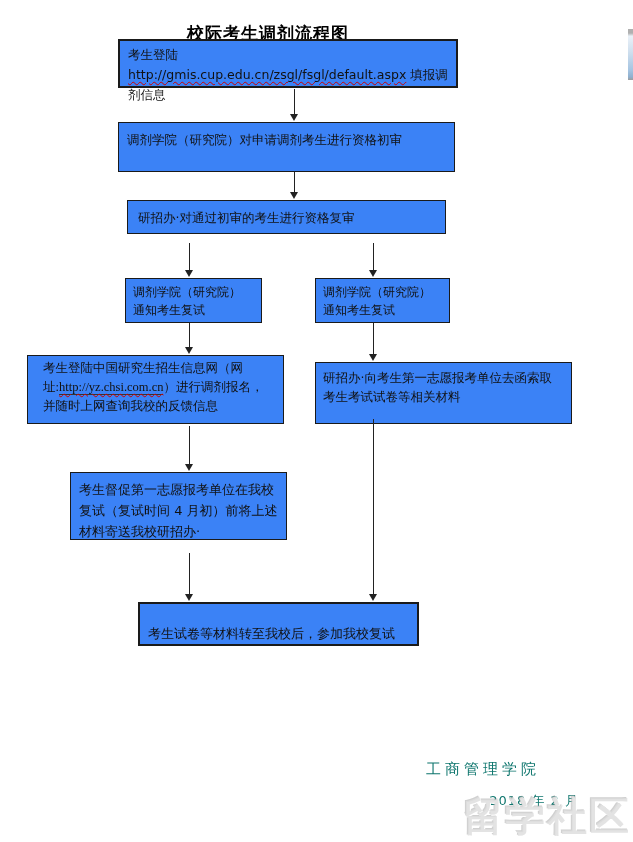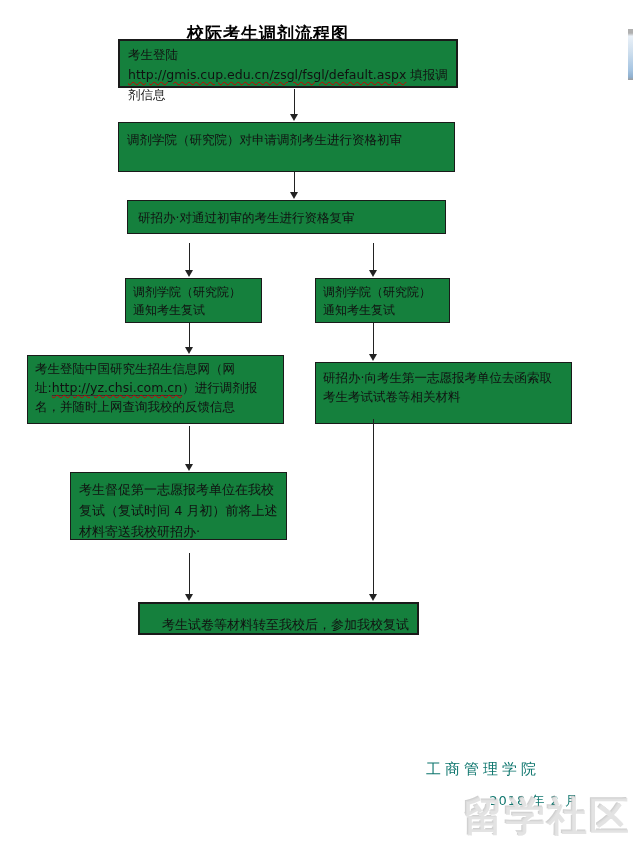--- a/index.html
+++ b/index.html
@@ -5,21 +5,21 @@
   html,body{margin:0;padding:0;}
   body{
     width:633px;height:842px;position:relative;background:#ffffff;overflow:hidden;
     font-family:"DejaVu Sans","Liberation Sans",sans-serif;color:#111;
   }
   .page-title{
     position:absolute;left:108px;top:6px;width:320px;text-align:center;
     font-size:17px;font-weight:bold;letter-spacing:1px;color:#000;margin-top:16px;
   }
   .fbox{
-    position:absolute;border:1px solid #1a1a1a;background:#15803d;
+    position:absolute;border:1px solid #1a1a1a;background:#3b82f6;
     font-size:12.5px;line-height:20px;color:#111;box-sizing:border-box;
   }
   .thick{border-width:2px;}
   .arrow-v{position:absolute;width:9px;}
   .arrow-v .shaft{position:absolute;left:4px;top:0;bottom:5px;width:1px;background:#222;}
   .arrow-v .head{
     position:absolute;bottom:0;left:0;width:0;height:0;
     border-left:4.5px solid transparent;border-right:4.5px solid transparent;
     border-top:7px solid #222;
   }
@@ -99,21 +99,21 @@
 
 <div class="arrow-v" style="left:185px;top:323px;height:31px;">
   <div class="shaft"></div>
   <div class="head"></div>
 </div>
 <div class="arrow-v" style="left:369px;top:323px;height:38px;">
   <div class="shaft"></div>
   <div class="head"></div>
 </div>
 
-<div class="fbox" style="left:27px;top:355px;width:257px;height:69px;padding:3px 7px;line-height:19px;">
+<div class="fbox" style="left:27px;top:355px;width:257px;height:69px;padding:3px 15px;line-height:19px;font-family:Liberation Serif, serif;">
   <span>考生登陆中国研究生招生信息网（网址:</span><span class="linkline"><span class="spell">http://yz.chsi.com.cn</span></span><span>）进行调剂报名，并随时上网查询我校的反馈信息</span>
 </div>
 
 <div class="fbox" style="left:315px;top:362px;width:257px;height:62px;padding:5px 7px;line-height:19px;">
   <span>研招办·向考生第一志愿报考单位去函索取考生考试试卷等相关材料</span>
 </div>
 
 <div class="arrow-v" style="left:185px;top:426px;height:45px;">
   <div class="shaft"></div>
   <div class="head"></div>
@@ -125,21 +125,21 @@
 
 <div class="arrow-v" style="left:185px;top:553px;height:48px;">
   <div class="shaft"></div>
   <div class="head"></div>
 </div>
 <div class="arrow-v" style="left:369px;top:419px;height:182px;">
   <div class="shaft"></div>
   <div class="head"></div>
 </div>
 
-<div class="fbox thick" style="left:138px;top:602px;width:281px;height:33px;padding:11px 8px;font-size:13px;text-align:right;">
+<div class="fbox thick" style="left:138px;top:602px;width:281px;height:33px;padding:20px 8px;font-size:13px;">
   <span>考生试卷等材料转至我校后，参加我校复试</span>
 </div>
 
 <div class="footer-line dept">工商管理学院</div>
 <div class="footer-line date">2018 年 2 月</div>
 
 <div class="watermark">
   <div class="wm-big">留学社区</div>
 </div>
 

